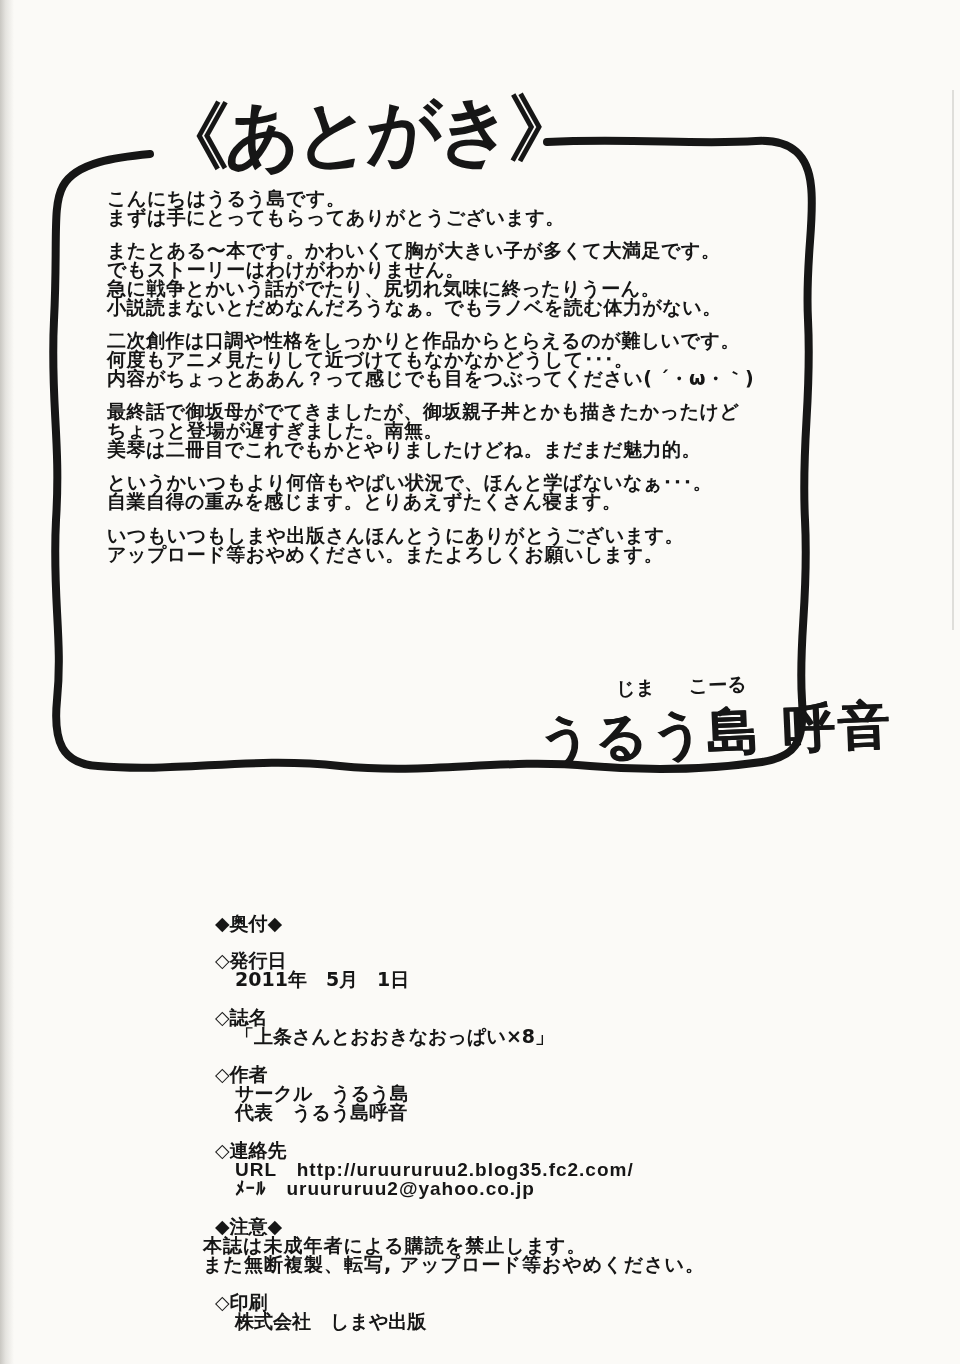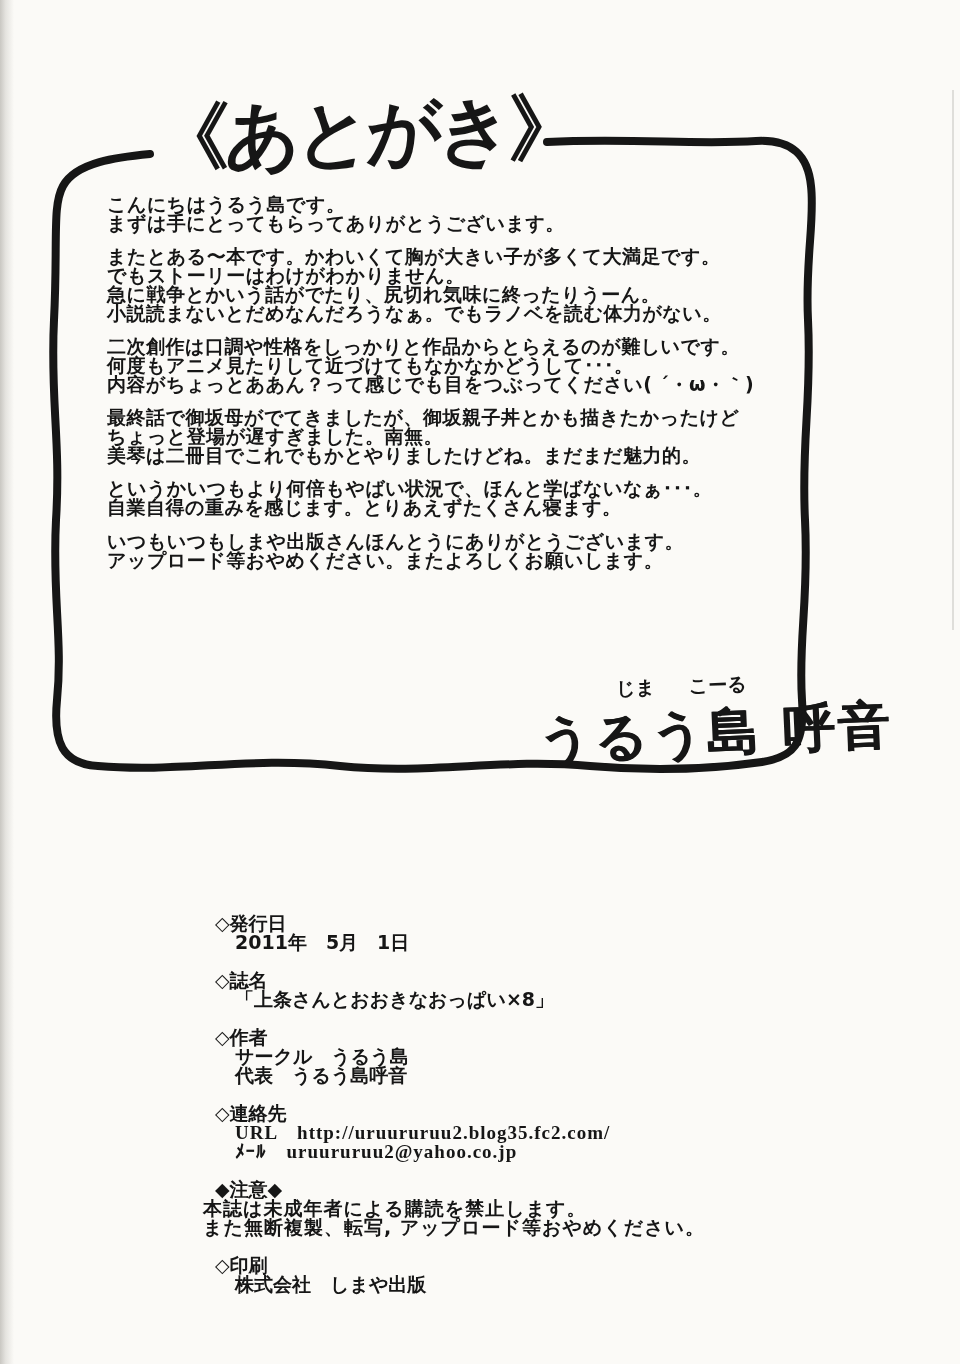--- a/index.html
+++ b/index.html
@@ -40,21 +40,21 @@
     position:absolute;left:156px;top:84px;margin:0;
     font-size:74px;font-weight:700;letter-spacing:-5px;
     transform:rotate(-1.5deg) skewX(-2deg);
     white-space:nowrap;
   }
   .body{
     position:absolute;left:107px;top:189px;width:710px;
     font-size:19px;font-weight:700;line-height:18.7px;
     letter-spacing:.5px;
   }
-  .body p{margin:6px 0 15px 0;white-space:pre-line;}
+  .body p{margin:0 0 15px 0;white-space:pre-line;}
   .body p.gap-lg{margin-top:12px;}
   
   .signature{position:absolute;left:538px;top:674px;width:270px;}
   .furigana{
     display:flex;gap:34px;padding-left:78px;
     font-size:19px;font-weight:700;
     transform:rotate(-2deg);
   }
   .sig-name{
     font-size:52px;font-weight:700;letter-spacing:3px;
@@ -65,21 +65,21 @@
   
   .colophon{
     position:absolute;left:203px;top:914px;width:620px;
     font-size:19px;font-weight:700;line-height:19px;
   }
   .colophon-title{margin:0 0 18px 0;padding-left:12px;font-size:19px;}
   .col-section{margin-bottom:19px;}
   .col-header{padding-left:12px;}
   .col-lines{padding-left:32px;white-space:pre-line;}
   .contact .col-lines{
-    font-family:Liberation Serif, serif;
+    font-family:Liberation Sans, sans-serif;
     letter-spacing:1px;font-weight:700;
   }
   .notice .col-lines{padding-left:0;letter-spacing:1px;}
 </style>
 </head>
 <body>
 
 <div class="page">
 
   <div class="scan-edge-left"></div>
@@ -128,20 +128,21 @@
     <div class="signature">
       <div class="furigana">
         <span>じま</span>
         <span>こーる</span>
       </div>
       <div class="sig-name">うるう島 呼音</div>
     </div>
   </section>
 
   <section class="colophon">
+    <h2 class="colophon-title">◆奥付◆</h2>
 
     <div class="col-section">
       <div class="col-header">◇発行日</div>
       <div class="col-lines">2011年　5月　1日</div>
     </div>
 
     <div class="col-section">
       <div class="col-header">◇誌名</div>
       <div class="col-lines">「上条さんとおおきなおっぱい×8」</div>
     </div>

